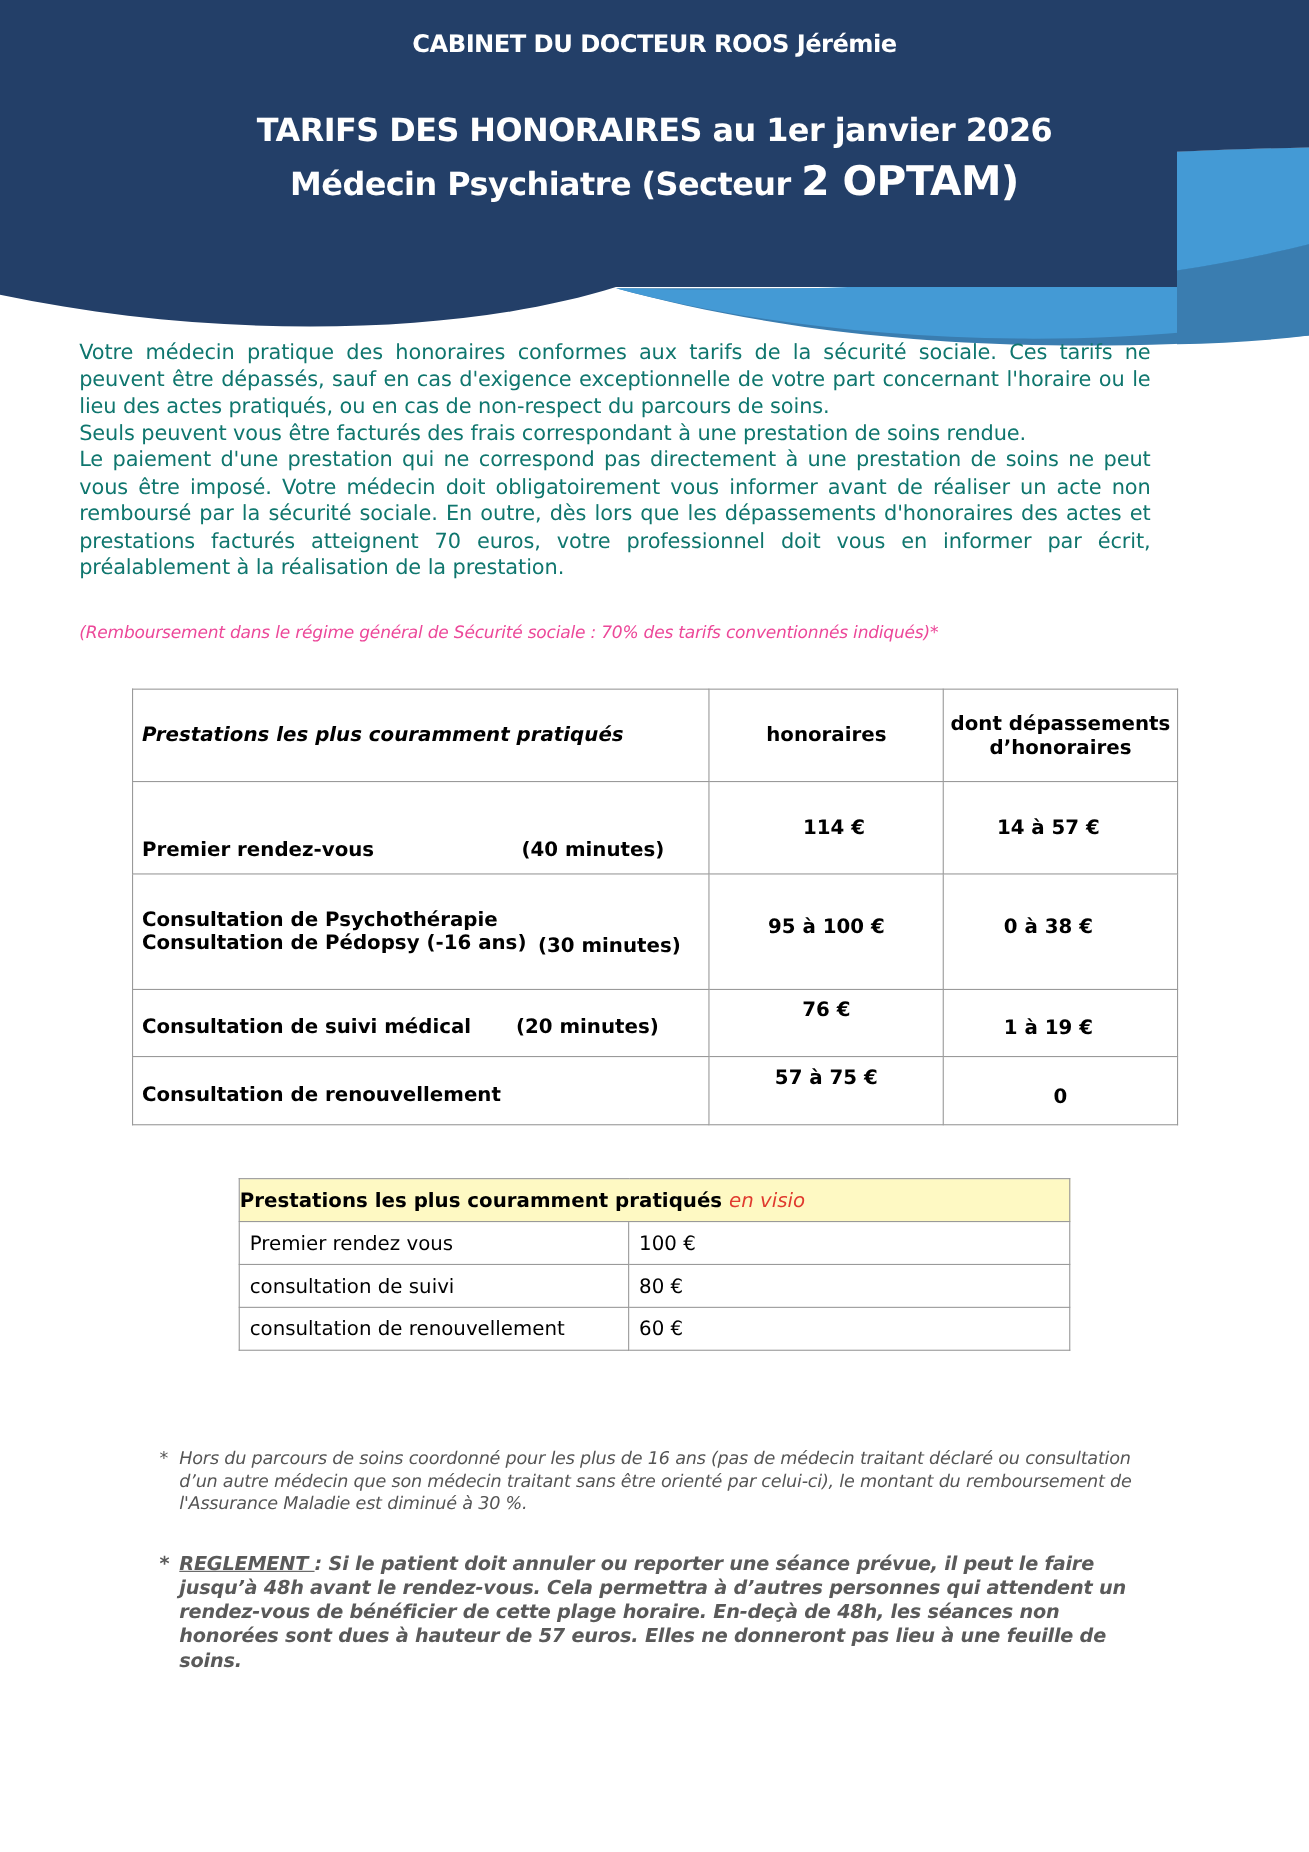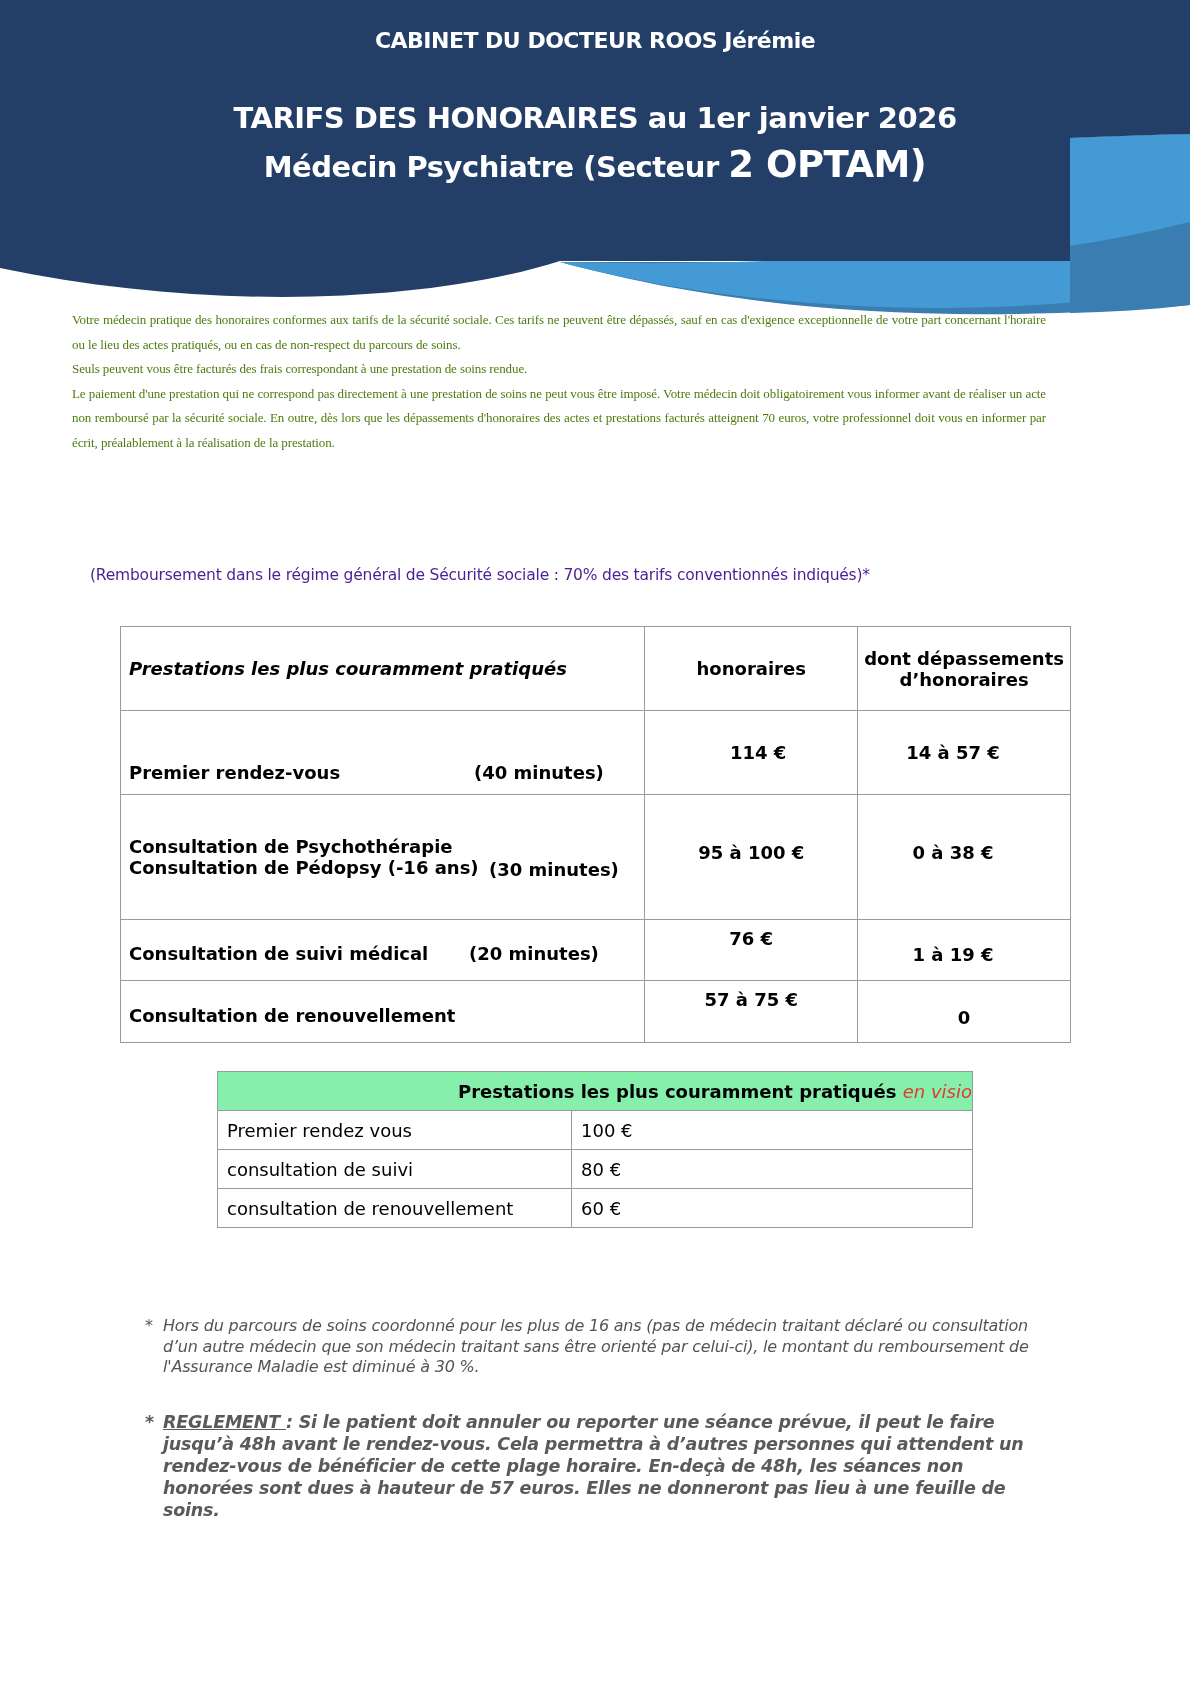--- a/index.html
+++ b/index.html
@@ -6,42 +6,42 @@
     html, body { width: 1190px; height: 1684px; background: #ffffff; overflow: hidden; }
     body { position: relative; font-family: "DejaVu Sans", sans-serif; color: #000; }
 
     .header-bg { position: absolute; left: 0; top: 0; width: 1190px; height: 320px; }
     .header-text { position: absolute; left: 0; top: 0; width: 1190px; text-align: center; color: #ffffff; font-weight: bold; font-family: "DejaVu Sans", sans-serif; }
     .h-line1 { position: absolute; top: 28px; left: 0; width: 1190px; font-size: 22px; letter-spacing: -0.5px; }
     .h-line2 { position: absolute; top: 101px; left: 0; width: 1190px; font-size: 29px; letter-spacing: -0.5px; }
     .h-line3 { position: absolute; top: 143px; left: 0; width: 1190px; font-size: 29px; letter-spacing: -0.5px; }
     .h-line3 .big { font-size: 37px; }
 
-    .intro { position: absolute; left: 72px; top: 308px; width: 974px; font-size: 13px; line-height: 24.5px; text-align: justify; color: #4d7c0f; letter-spacing: -0.1px; font-family: Liberation Serif, serif; }
+    .intro { position: absolute; left: 72px; top: 308px; width: 974px; font-size: 19px; line-height: 24.5px; text-align: justify; color: #0f766e; letter-spacing: -0.1px; }
     .intro p { margin: 0; }
 
-    .reimb-note { position: absolute; left: 90px; top: 566px; font-size: 15.5px; color: #4c1d95; letter-spacing: -0.2px; }
+    .reimb-note { position: absolute; left: 72px; top: 566px; font-size: 15.5px; font-style: italic; color: #ec4899; letter-spacing: -0.2px; }
 
     table.main { position: absolute; left: 120px; top: 626px; width: 951px; border-collapse: collapse; font-weight: bold; font-size: 18px; }
     table.main td, table.main th { border: 1.5px solid #9a9a9a; }
     .c1 { width: 525px; padding-left: 8px; text-align: left; }
     .c2 { width: 213px; text-align: center; }
     .c3 { width: 213px; text-align: center; }
     .row-h { height: 84px; }
     .row-1 { height: 84px; }
-    .row-2 { height: 125px; }
+    .row-2 { height: 105px; }
     .row-3 { height: 61px; }
     .row-4 { height: 62px; }
     .th-italic { font-style: italic; font-weight: bold; }
     .cellwrap { position: relative; height: 100%; margin-top: 40px; }
     .top-val { vertical-align: top; padding-top: 8px; }
 
     table.visio { position: absolute; left: 217px; top: 1071px; width: 756px; border-collapse: collapse; font-size: 18px; }
     table.visio td { border: 1.5px solid #9a9a9a; height: 39px; padding-left: 9px; }
-    table.visio td.v-head { background: #86efac; text-align: right; font-weight: bold; padding-left: 0; }
+    table.visio td.v-head { background: #fef9c3; text-align: left; font-weight: bold; padding-left: 0; }
     table.visio .vc1 { width: 354px; }
     .visio-red { color: #e03a2e; font-style: italic; font-weight: normal; }
 
     .footnote { position: absolute; left: 145px; width: 900px; font-style: italic; color: #555555; font-size: 16px; line-height: 20.5px; letter-spacing: -0.2px; }
     .fn1 { top: 1316px; }
     .fn2 { top: 1411px; font-weight: bold; font-size: 17.5px; line-height: 22px; width: 910px; color: #5a5a5a; }
     .fn-row { display: flex; }
     .fn-star { width: 18px; flex: none; }
     .fn-body { flex: 1; }
     .underline { text-decoration: underline; }

